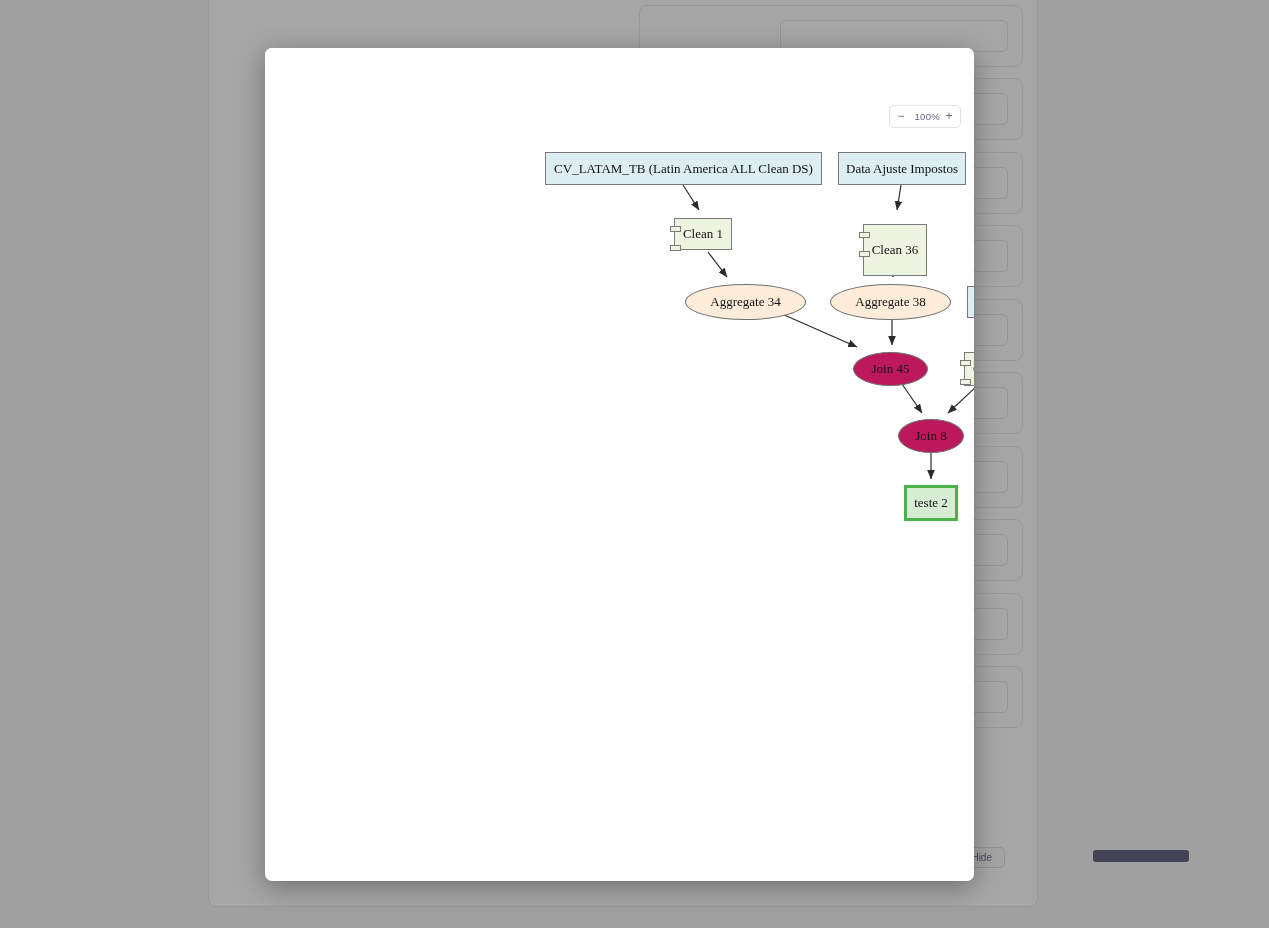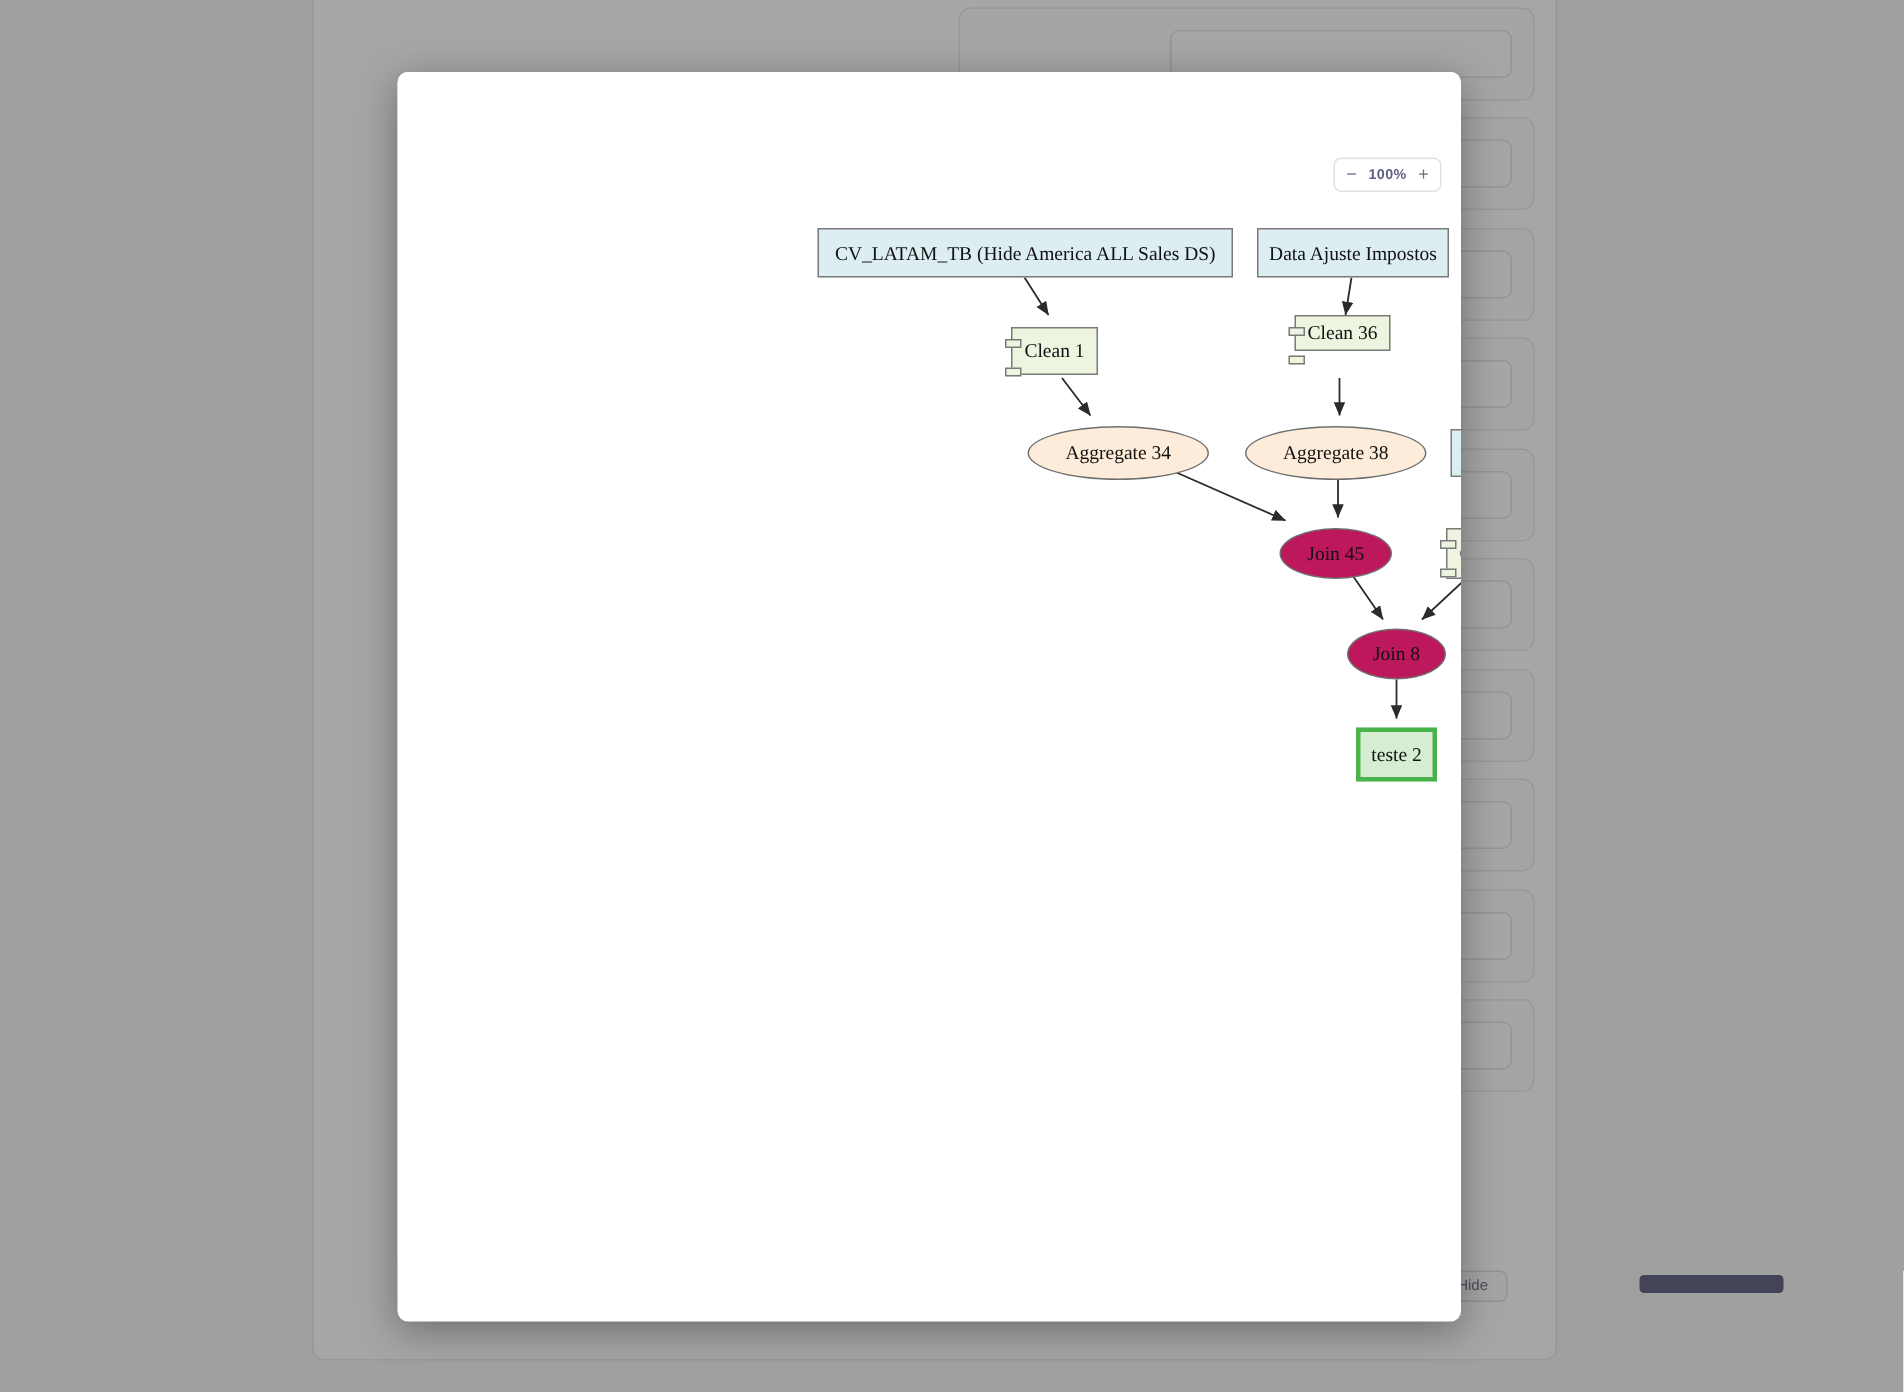--- a/index.html
+++ b/index.html
@@ -68,23 +68,22 @@
     position:absolute;right:13px;top:57px;
     display:flex;align-items:center;
     background:#fff;border:1px solid #e0e0e6;border-radius:5px;
     height:21px;padding:0 2px;z-index:5;
   }
   .zoom-btn{
     width:18px;text-align:center;font-size:12px;color:#6a6a8a;cursor:pointer;
     line-height:19px;user-select:none;
   }
   .zoom-val{
-    min-width:30px;text-align:center;font-size:9.5px;color:#5f5f82;
+    min-width:30px;text-align:right;font-size:9.5px;color:#5f5f82;
     letter-spacing:.3px;
-    font-weight:bold;
   }
 
   
   .graph{position:absolute;left:0;top:0;width:709px;height:793px;}
   .gnode{
     position:absolute;box-sizing:border-box;
     display:flex;align-items:center;justify-content:center;
     font-family:"Liberation Serif",serif;
     font-size:13px;color:#111;text-align:center;
     z-index:3;white-space:nowrap;
@@ -174,31 +173,31 @@
             <path d="M 443 204 L 462 229" stroke="#2b2b2b" stroke-width="1.2" fill="none" marker-end="url(#arw)"></path>
             <path d="M 628 204 L 628 229" stroke="#2b2b2b" stroke-width="1.2" fill="none" marker-end="url(#arw)"></path>
             <path d="M 517 266 L 592 299" stroke="#2b2b2b" stroke-width="1.2" fill="none" marker-end="url(#arw)"></path>
             <path d="M 627 272 L 627 297" stroke="#2b2b2b" stroke-width="1.2" fill="none" marker-end="url(#arw)"></path>
             <path d="M 737 270 L 744 297" stroke="#2b2b2b" stroke-width="1.2" fill="none" marker-end="url(#arw)"></path>
             <path d="M 637 336 L 657 365" stroke="#2b2b2b" stroke-width="1.2" fill="none" marker-end="url(#arw)"></path>
             <path d="M 712 338 L 683 365" stroke="#2b2b2b" stroke-width="1.2" fill="none" marker-end="url(#arw)"></path>
             <path d="M 666 405 L 666 431" stroke="#2b2b2b" stroke-width="1.2" fill="none" marker-end="url(#arw)"></path>
           </svg>
       <div class="gnode n-source" style="left: 280px; top: 104px; width: 277px; height: 33px;">
-            <span>CV_LATAM_TB (Hide America ALL Sales DS)</span>
+            <span>CV_LATAM_TB (Latin America ALL Clean DS)</span>
           </div>
           <div class="gnode n-source" style="left: 573px; top: 104px; width: 128px; height: 33px;">
             <span>Data Ajuste Impostos</span>
           </div>
           <div class="gnode n-comp" style="left: 409px; top: 170px; width: 58px; height: 32px;">
             <span class="tab t1"></span>
             <span class="tab t2"></span>
             <span>Clean 1</span>
           </div>
-          <div class="gnode n-comp" style="left: 598px; top: 162px; width: 64px; height: 24px;">
+          <div class="gnode n-comp" style="left: 598px; top: 176px; width: 64px; height: 52px;">
             <span class="tab t1"></span>
             <span class="tab t2"></span>
             <span>Clean 36</span>
           </div>
           <div class="gnode n-agg n-ellipse" style="left: 420px; top: 236px; width: 121px; height: 36px;">
             <span>Aggregate 34</span>
           </div>
           <div class="gnode n-agg n-ellipse" style="left: 565px; top: 236px; width: 121px; height: 36px;">
             <span>Aggregate 38</span>
           </div>

